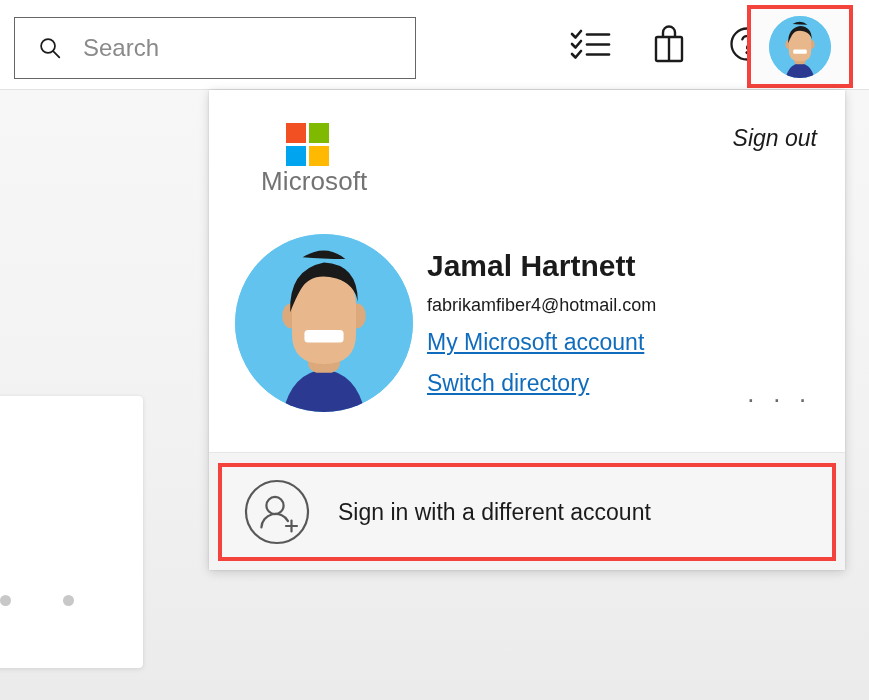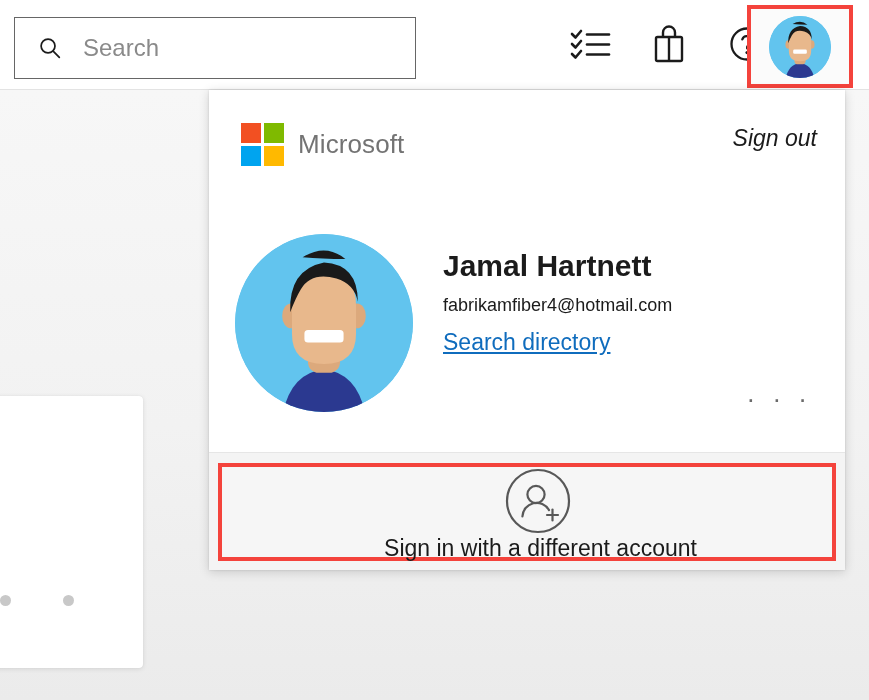--- a/index.html
+++ b/index.html
@@ -79,39 +79,39 @@
   
   .dropdown {
     position: absolute; left: 209px; top: 90px; width: 636px; height: 480px;
     background: #ffffff;
     box-shadow: 0 2px 10px rgba(0,0,0,.16), 0 0 2px rgba(0,0,0,.12);
     z-index: 20;
   }
   .dd-top { position: relative; height: 362px; background: #ffffff; }
 
   .ms-logo-row {
-    position: absolute; left: 32px; top: 33px; display: flex; align-items: center;
+    position: absolute; left: 38px; top: 33px; display: flex; align-items: center; flex-direction: column;
   }
   .ms-squares { display: grid; grid-template-columns: 20px 20px; grid-template-rows: 20px 20px; gap: 3px; }
   .ms-squares i { display: block; width: 20px; height: 20px; }
   .ms-word { margin-left: 14px; font-size: 26px; color: #737373; letter-spacing: .1px; }
 
   .signout-link {
     position: absolute; right: 28px; top: 35px;
     font-size: 23px; color: #1b1b1b; cursor: pointer; background: none; border: none;
     font-family: "Liberation Sans", "DejaVu Sans", sans-serif;
     font-style: italic;
   }
 
   .profile {
     position: absolute; left: 26px; top: 144px; right: 20px;
     display: flex; align-items: flex-start;
   }
   .avatar-lg { width: 178px; height: 178px; }
-  .profile-info { margin-left: 30px; padding-top: 14px; }
+  .profile-info { margin-left: 14px; padding-top: 14px; }
   .p-name { font-size: 30px; font-weight: bold; color: #1b1b1b; line-height: 1.22; }
   .p-email { font-size: 18px; color: #1b1b1b; margin-top: 10px; line-height: 1.2; }
   .p-link {
     display: inline-block; font-size: 23px; color: #0f6cbd; text-decoration: underline;
     margin-top: 13px; cursor: pointer; line-height: 1.2;
   }
 
   .more-btn {
     position: absolute; right: 33px; top: 296px;
     font-size: 26px; color: #6b6b6b; letter-spacing: 5px; cursor: pointer;
@@ -120,21 +120,21 @@
   }
 
   
   .dd-foot {
     position: absolute; left: 0; bottom: 0; width: 636px; height: 118px;
     background: #f4f4f4; border-top: 1px solid #e6e6e6;
   }
   .switch-acct-box {
     position: absolute; left: 9px; top: 10px; width: 618px; height: 98px;
     border: 4px solid #f4433c; background: #f6f6f6;
-    display: flex; align-items: center; cursor: pointer; flex-direction: column;
+    display: flex; align-items: center; cursor: pointer;
   }
   .sa-icon { margin-left: 21px; display: flex; align-items: center; }
   .sa-label { margin-left: 27px; font-size: 23px; color: #1b1b1b; }
 </style>
 </head>
 <body>
 
 <div id="root">
 
   <div class="page-bg-below"></div>
@@ -261,21 +261,24 @@
             <path d="M31 44 q-1 -24 19 -28 q19 1 19 22 q-2 -10 -12 -13 q-14 -4 -20 6 q-3 5 -6 13 Z" fill="#1a1a1a"></path>
             <path d="M38 13 q13 -8 24 1 q-13 0 -24 -1 Z" fill="#1a1a1a"></path>
             <rect x="39" y="54" width="22" height="7" rx="2" fill="#ffffff"></rect>
           </svg>
         </span>
 
         <div class="profile-info">
           <div class="p-name">Jamal Hartnett</div>
           <div class="p-email">fabrikamfiber4@hotmail.com</div>
           <div>
-            <a class="p-link" href="#">Search directory</a>
+            <a class="p-link" href="#">My Microsoft account</a>
+          </div>
+          <div>
+            <a class="p-link" href="#">Switch directory</a>
           </div>
         </div>
       </div>
 
       <button class="more-btn">· · ·</button>
     </div>
 
     <div class="dd-foot">
       <div class="switch-acct-box">
         <span class="sa-icon">

